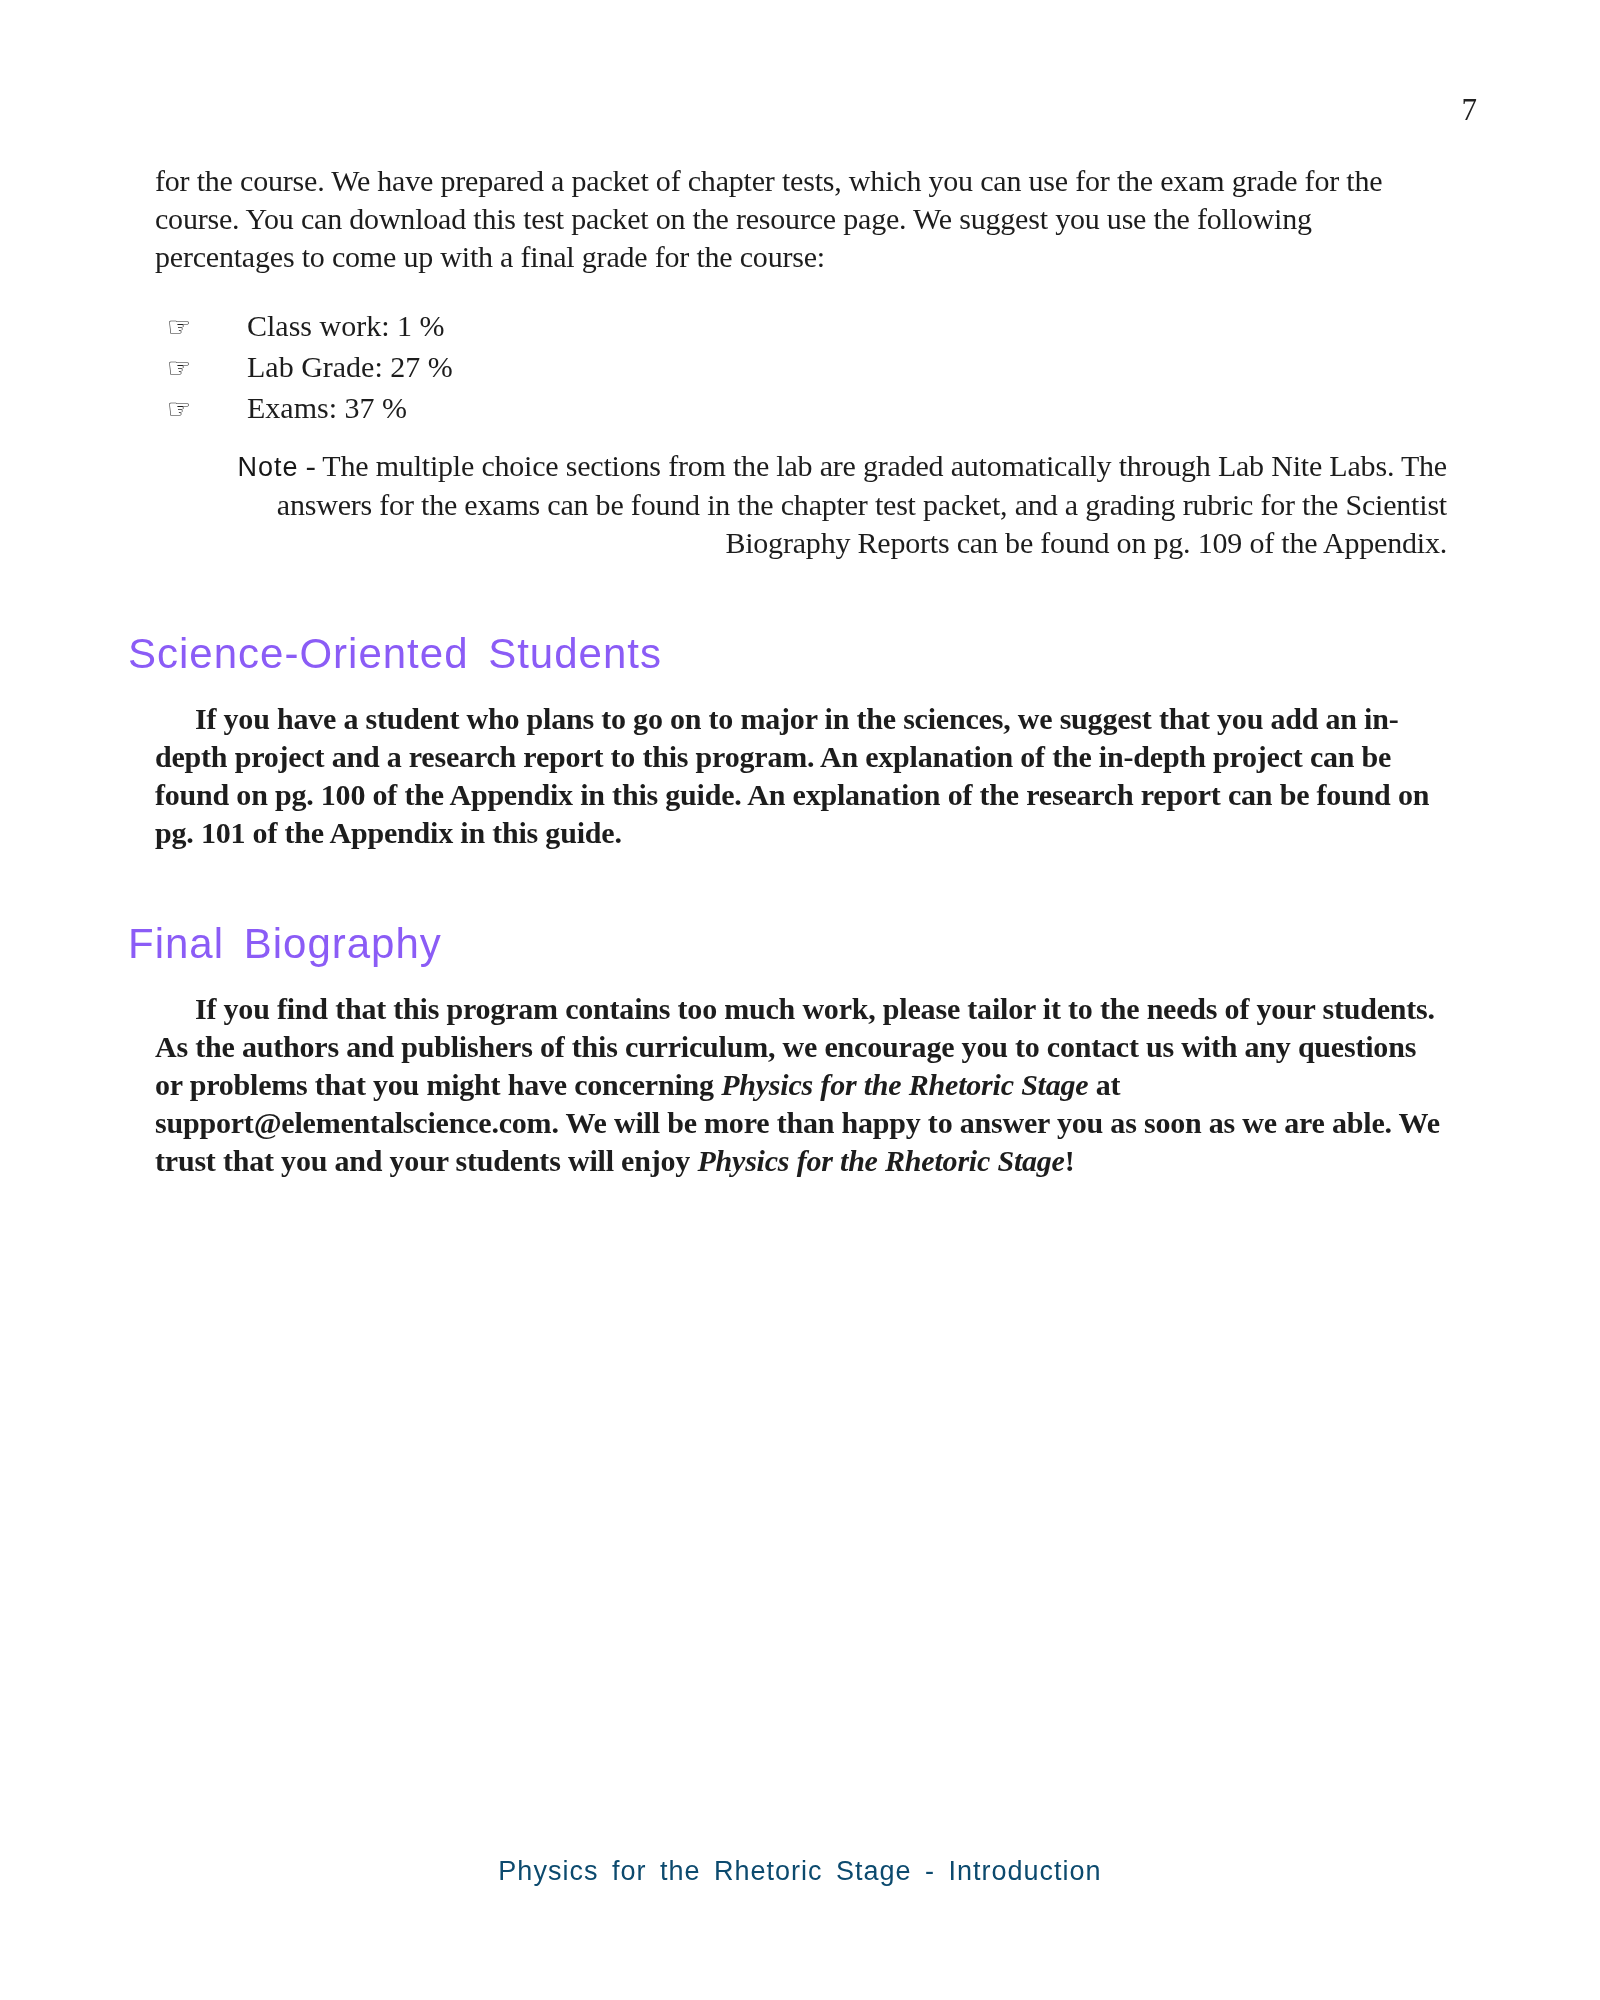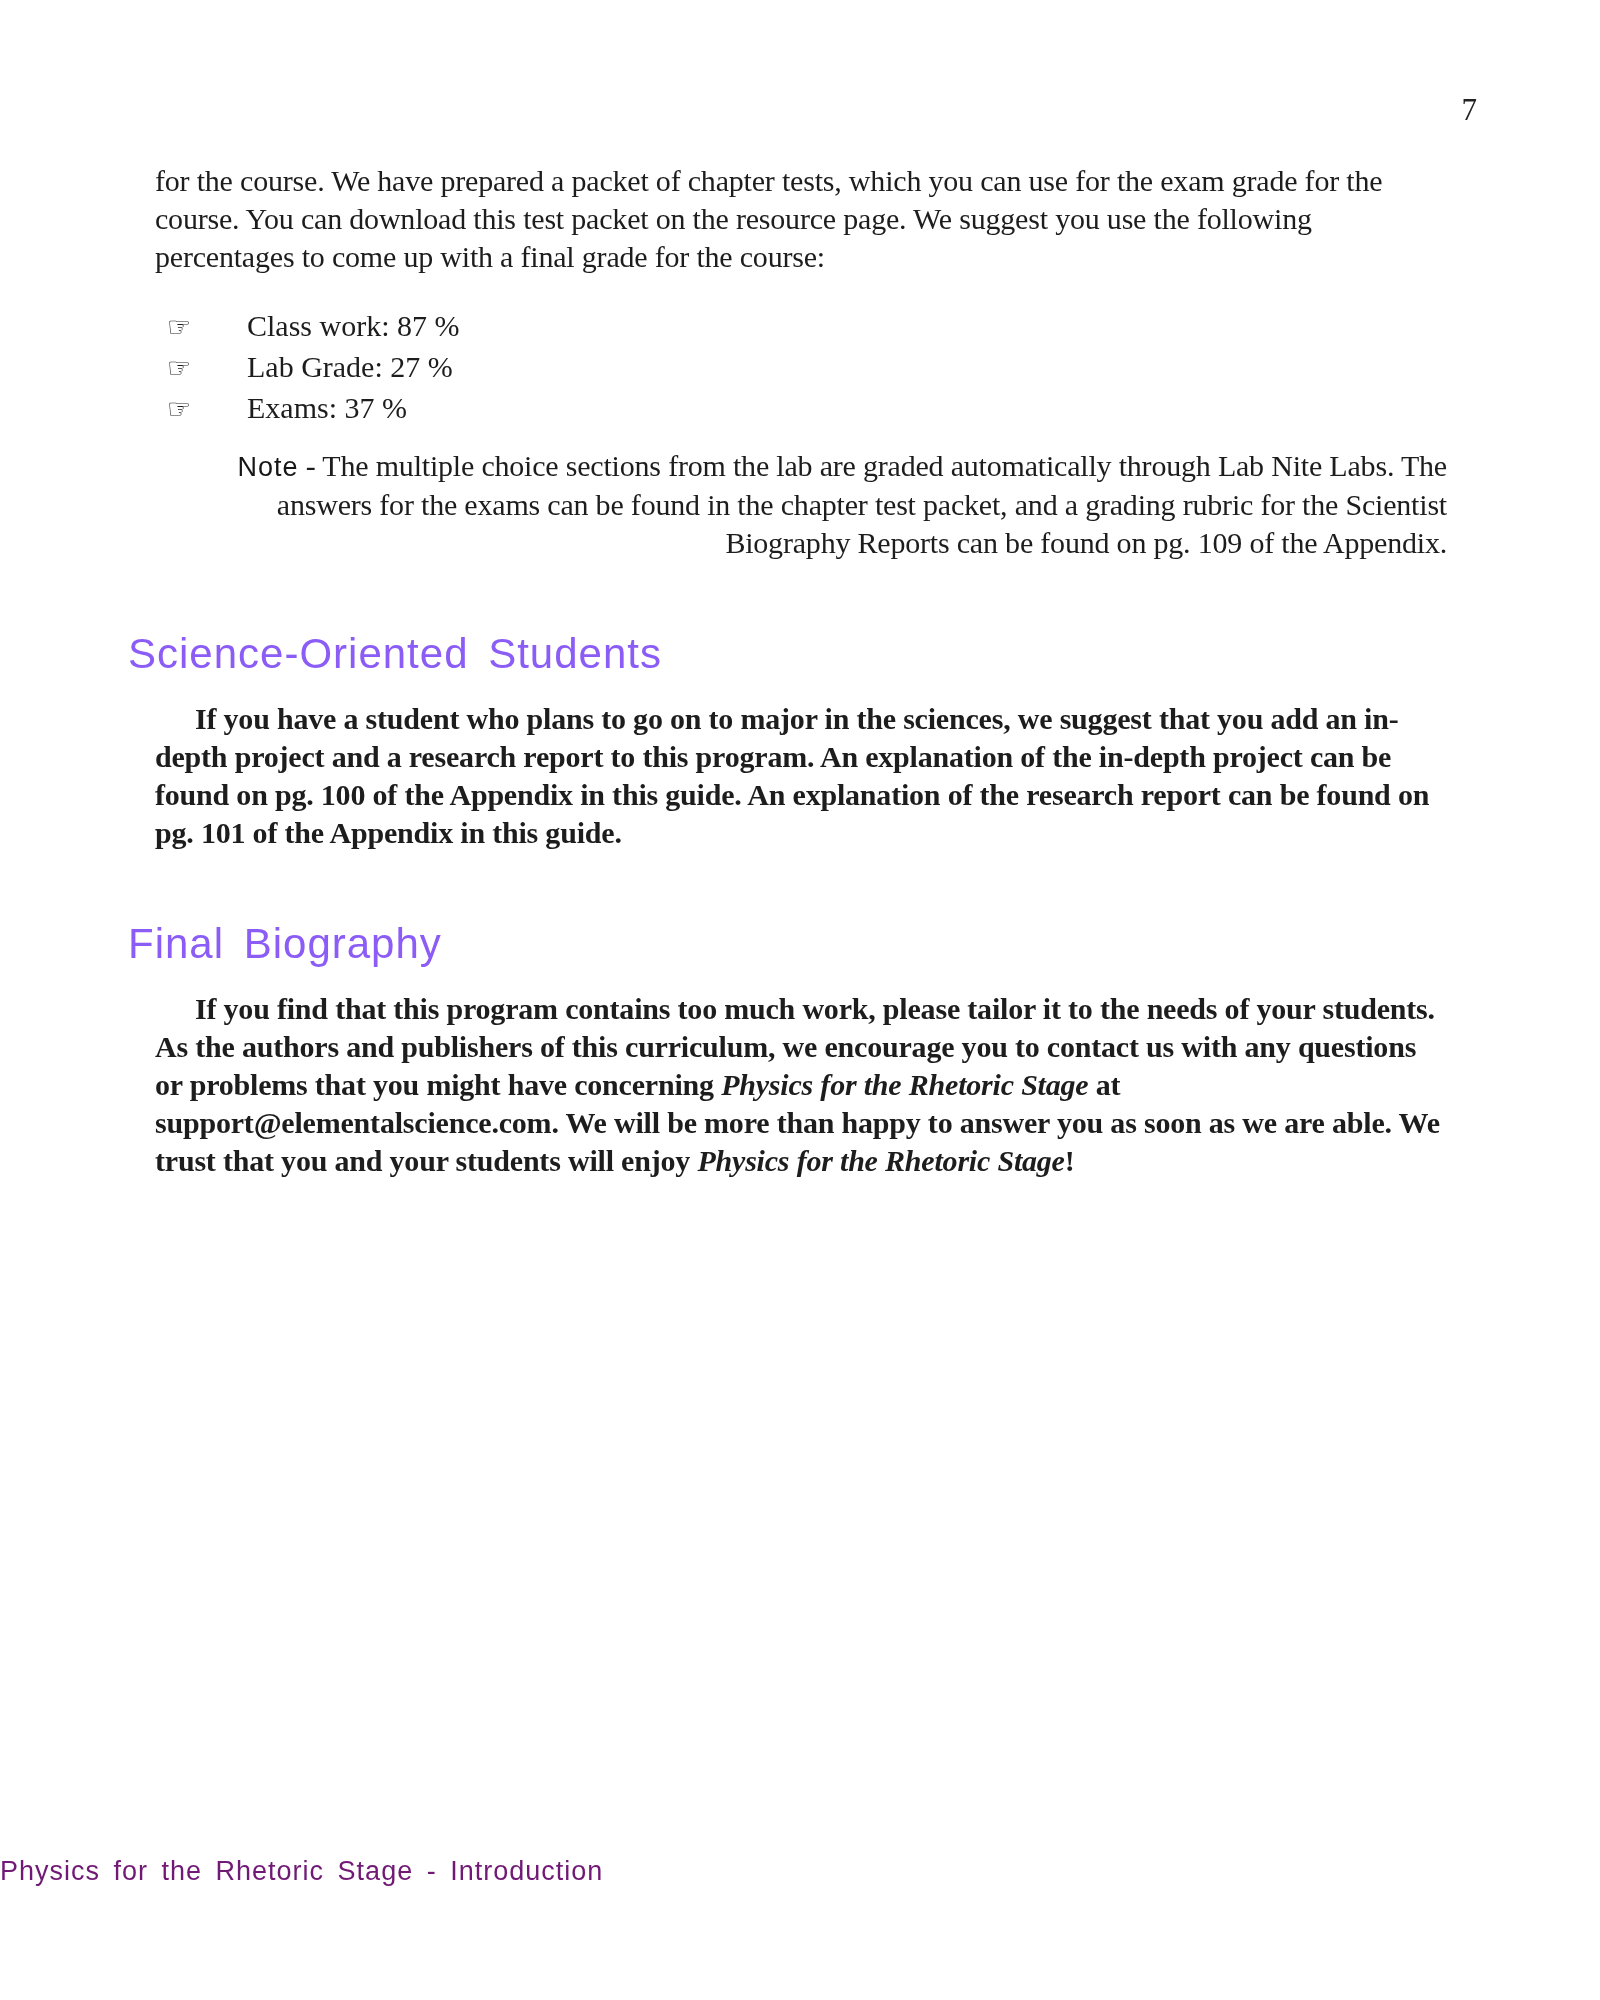--- a/index.html
+++ b/index.html
@@ -87,42 +87,43 @@
     font-weight: bold;
   }
   .italic {
     font-style: italic;
   }
   .footer {
     position: absolute;
     top: 1856px;
     left: 0;
     width: 100%;
+    text-align: center;
     font-family: "Liberation Sans", sans-serif;
     font-size: 27px;
     letter-spacing: 1px;
     word-spacing: 5px;
-    color: #701a75;
+    color: #0c4a6e;
   }
 </style>
 </head>
 <body>
 
 <div class="page">
 
   <div class="page-number">7</div>
 
   <main class="content">
 
     <p class="body-text">for the course. We have prepared a packet of chapter tests, which you can use for the exam grade for the course. You can download this test packet on the resource page. We suggest you use the following percentages to come up with a final grade for the course:</p>
 
     <ul class="hand-list">
       <li>
         <span class="hand">☞</span>
-        <span>Class work: 87 %</span>
+        <span>Class work: 1 %</span>
       </li>
       <li>
         <span class="hand">☞</span>
         <span>Lab Grade: 27 %</span>
       </li>
       <li>
         <span class="hand">☞</span>
         <span>Exams: 37 %</span>
       </li>
     </ul>

